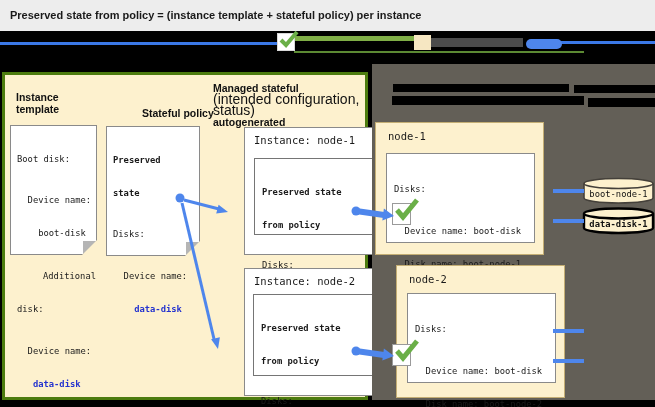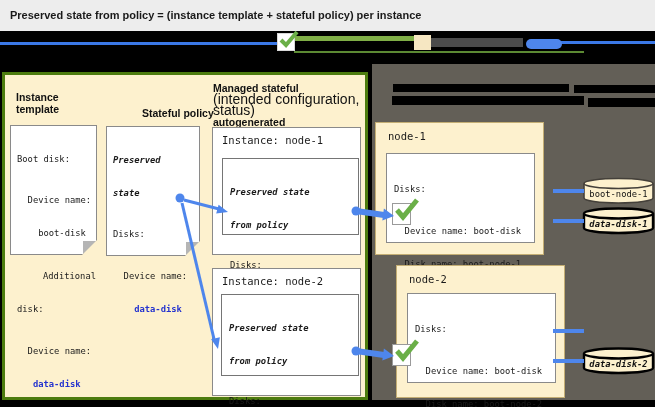--- a/index.html
+++ b/index.html
@@ -31,27 +31,27 @@
   
   .note{position:absolute;background:#fff;border:1px solid #8a8a8a;box-sizing:border-box;}
   .note .cut{position:absolute;right:-1px;bottom:-1px;width:0;height:0;
              border-bottom:15px solid #fdf1ce;border-left:15px solid transparent;}
   .note .fold{position:absolute;right:-1px;bottom:-1px;width:0;height:0;
               border-top:14px solid #b5b5b5;border-right:14px solid transparent;}
   .mono{font-family:"DejaVu Sans Mono","Liberation Mono",monospace;font-size:8.8px;
         line-height:11px;white-space:pre;color:#1a1a1a;}
   .mono-lg{font-family:"DejaVu Sans Mono","Liberation Mono",monospace;font-size:10.5px;
            white-space:pre;color:#1a1a1a;}
-  .b{font-weight:bold;font-style:italic;}
+  .b{font-weight:bold;}
   .blue{color:#2433cf;font-weight:bold;}
   .note-pad{padding:6px 0 0 6px;}
   .mt7{margin-top:7px;} .mt8{margin-top:8px;} .mt9{margin-top:9px;} .mt10{margin-top:10px;text-align:right;}
 
   
-  .mi-outer{position:absolute;background:#fff;border:1px solid #8a8a8a;box-sizing:border-box;}
+  .mi-outer{position:absolute;background:#fff;border:1px solid #8a8a8a;box-sizing:border-box;margin-left:32px;}
   .mi-title{position:absolute;left:9px;top:6px;}
   .mi-inner{position:absolute;border:1px solid #757575;box-sizing:border-box;background:#fff;padding:6px 0 16px 7px;}
 
   
   .dark-panel{position:absolute;left:372px;top:64px;width:283px;height:336px;background:#635f57;}
   .redact{position:absolute;background:#000;}
   .node-box{position:absolute;width:169px;height:133px;background:#fdf1ce;border:1px solid #c4ae74;box-sizing:border-box;}
   .node-label{position:absolute;left:12px;top:7px;}
   .node-white{position:absolute;left:10px;top:30px;width:149px;height:90px;background:#fff;
               border:1px solid #8a8a8a;box-sizing:border-box;padding:8px 0 0 7px;}
@@ -205,27 +205,20 @@
     </svg>
     <span class="cyl-label">boot-node-1</span>
   </div>
   <div class="cyl" style="left:582px;top:207px;">
     <svg width="73" height="28">
       <path d="M2,6.5 L2,21 A34.5,5 0 0 0 71,21 L71,6.5" fill="#fdf1ce" stroke="#000" stroke-width="2.4"></path>
       <ellipse cx="36.5" cy="6.5" rx="34.5" ry="5" fill="#fdf1ce" stroke="#000" stroke-width="2.4"></ellipse>
     </svg>
     <span class="cyl-label b">data-disk-1</span>
   </div>
-  <div class="cyl" style="left:582px;top:347px;">
-    <svg width="73" height="28">
-      <path d="M2,6.5 L2,21 A34.5,5 0 0 0 71,21 L71,6.5" fill="#fdf1ce" stroke="#000" stroke-width="2.4"></path>
-      <ellipse cx="36.5" cy="6.5" rx="34.5" ry="5" fill="#fdf1ce" stroke="#000" stroke-width="2.4"></ellipse>
-    </svg>
-    <span class="cyl-label b">data-disk-2</span>
-  </div>
 
   <svg class="overlay">
     <g stroke="#4e86ec" fill="#4e86ec">
 
       <circle cx="180" cy="198" r="4.5" stroke="none"></circle>
 
       <line x1="184" y1="200" x2="219" y2="209" stroke-width="3"></line>
       <polygon points="228,212 216.2,213.4 218.6,204.8" stroke="none"></polygon>
 
       <line x1="182" y1="203" x2="214" y2="339" stroke-width="3"></line>

